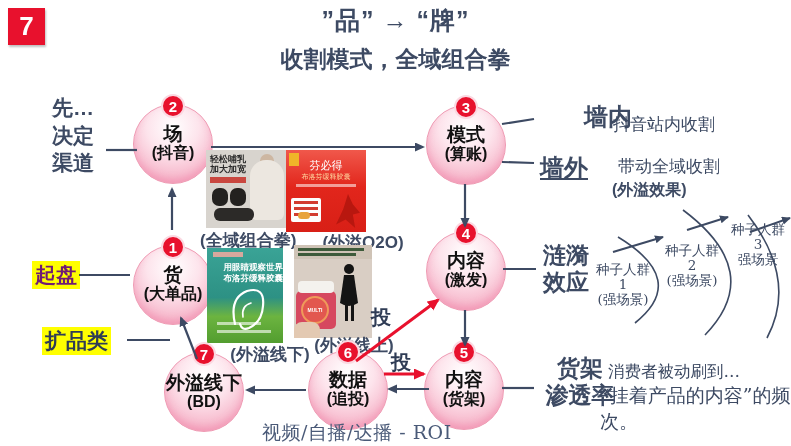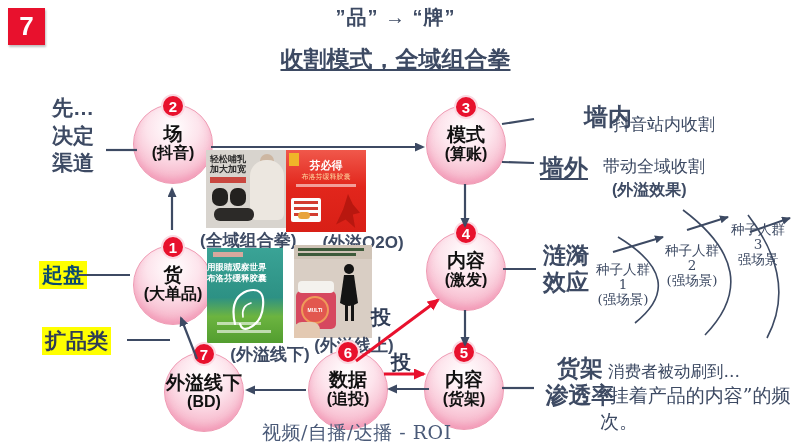--- a/index.html
+++ b/index.html
@@ -3,28 +3,28 @@
 <meta charset="utf-8">
 <style>
   html,body{margin:0;padding:0;background:#fff;}
   #canvas{position:relative;width:791px;height:446px;background:#fff;overflow:hidden;
           font-family:"Liberation Sans",sans-serif;color:#3d4a63;}
   .abs{position:absolute;}
   
   #slide-number{left:8px;top:8px;width:37px;height:37px;background:#e8112d;color:#fff;
     font-size:26px;font-weight:bold;display:flex;align-items:center;justify-content:center;
     box-shadow:1px 2px 2px rgba(0,0,0,.25);}
-  #page-title{left:0;top:4px;width:100%;text-align:center;font-size:20px;font-weight:bold;
+  #page-title{left:0;top:4px;width:100%;text-align:center;font-size:25px;font-weight:bold;
     color:#3d4a63;letter-spacing:1px;}
   #page-subtitle{left:0;top:44px;width:100%;text-align:center;font-size:23px;font-weight:bold;
-    color:#3d4a63;text-decoration:underline;}
+    color:#3d4a63;}
   
   #channel-note{left:52px;top:94px;font-size:21px;font-weight:bold;line-height:1.32;}
   .hl{background:#ffff00;font-size:21px;font-weight:bold;padding:0 3px;}
-  #qipan{left:39px;top:261px;color:#0c4a6e;}
+  #qipan{left:32px;top:261px;color:#701a75;}
   #kuopin{left:42px;top:327px;color:#2f3c55;}
   
   .node{position:absolute;width:78px;height:78px;border-radius:50%;
     background:radial-gradient(circle at 50% 28%, #ffffff 0%, #fde4ec 38%, #f6b3c8 78%, #ef93b2 100%);
     border:1px solid #ef9ab3;display:flex;flex-direction:column;align-items:center;justify-content:center;
     box-shadow:inset 0 -4px 6px rgba(238,120,160,.35);}
   .node .l1{font-size:19px;font-weight:bold;color:#111;line-height:1.05;white-space:nowrap;}
   .node .l2{font-size:16px;font-weight:bold;color:#111;white-space:nowrap;}
   .badge{position:absolute;top:-11px;left:50%;transform:translateX(-50%);width:24px;height:24px;
     border-radius:50%;background:#e8112d;color:#fff;font-size:15px;font-weight:bold;
@@ -35,49 +35,49 @@
   #img1{left:206px;top:150px;width:84px;height:78px;background:#d8d4ce;}
   #img1 .h{position:absolute;left:4px;top:4px;font-size:9px;font-weight:bold;color:#2a2a2a;line-height:1.15;}
   #img1 .tag{position:absolute;left:4px;top:27px;width:36px;height:6px;background:#c9473f;}
   #img1 .woman{position:absolute;right:6px;top:10px;width:34px;height:60px;background:#ece7e0;border-radius:16px 16px 6px 6px;}
   #img1 .head{position:absolute;right:16px;top:4px;width:14px;height:14px;border-radius:50%;background:#cdb7a2;}
   #img1 .pad1,#img1 .pad2{position:absolute;width:16px;height:18px;background:#23211f;border-radius:7px;top:38px;}
   #img1 .pad1{left:6px;} #img1 .pad2{left:24px;}
   #img1 .cushion{position:absolute;left:8px;top:58px;width:40px;height:13px;background:#2c2a28;border-radius:6px;}
   #img2{left:286px;top:150px;width:80px;height:82px;background:linear-gradient(180deg,#f0584b 0%,#e2261c 45%,#d81f16 100%);}
   #img2 .corner{position:absolute;left:3px;top:3px;width:10px;height:13px;background:#f0b429;}
-  #img2 .h1{position:absolute;left:0;top:8px;width:100%;text-align:center;font-size:11px;font-weight:bold;color:#fff;}
+  #img2 .h1{position:absolute;left:0;top:8px;width:100%;text-align:center;font-size:11px;font-weight:normal;color:#fff;}
   #img2 .h2{position:absolute;left:0;top:22px;width:100%;text-align:center;font-size:7px;color:#ffd9a0;}
   #img2 .row{position:absolute;left:10px;top:34px;width:60px;height:3px;background:rgba(255,255,255,.55);}
   #img2 .box{position:absolute;left:5px;top:48px;width:30px;height:24px;background:#fdfdfd;border-radius:2px;}
   #img2 .box i{display:block;margin:3px 3px 0;height:3px;background:#d23c30;}
   #img2 .pill{position:absolute;left:12px;top:62px;width:12px;height:7px;border-radius:4px;background:#e8a43c;}
   #img2 .figure{position:absolute;right:6px;top:44px;width:24px;height:34px;background:#b8170f;
     clip-path:polygon(50% 0,70% 30%,100% 55%,70% 60%,80% 100%,40% 75%,0 90%,30% 45%);}
   #img3{left:207px;top:248px;width:76px;height:95px;
     background:linear-gradient(180deg,#3aa396 0%,#2d9184 52%,#6cb440 72%,#529d2f 100%);}
   #img3 .mini{position:absolute;left:6px;top:4px;width:30px;height:5px;background:rgba(255,170,160,.8);}
-  #img3 .h{position:absolute;left:0;top:14px;width:100%;text-align:left;font-size:8.5px;font-weight:bold;color:#fff;line-height:1.3;}
+  #img3 .h{position:absolute;left:0;top:14px;width:100%;text-align:right;font-size:8.5px;font-weight:bold;color:#fff;line-height:1.3;}
   #img3 .bars i{position:absolute;left:10px;height:3px;background:rgba(255,255,255,.6);}
   #img4{left:294px;top:245px;width:78px;height:93px;background:#d9cec4;}
   #img4 .strip{position:absolute;left:0;top:0;width:100%;height:14px;background:#cfc3b6;}
   #img4 .strip i{position:absolute;left:4px;height:3px;background:#3d5a3a;}
   #img4 .jar{position:absolute;left:2px;top:36px;width:40px;height:48px;}
   #img4 .lid{position:absolute;left:2px;top:0;width:36px;height:12px;background:#f4f2ee;border-radius:4px;}
   #img4 .body{position:absolute;left:0;top:10px;width:40px;height:38px;background:#d6485f;border-radius:5px;}
   #img4 .label{position:absolute;left:5px;top:15px;width:28px;height:28px;border-radius:50%;background:#e2574f;
     border:2px solid #ef9a5a;box-sizing:border-box;color:#fff;font-size:5px;font-weight:bold;
     display:flex;align-items:center;justify-content:center;}
   #img4 .hand{position:absolute;left:0;bottom:0;width:26px;height:16px;background:#e3c9b2;border-radius:8px 8px 0 0;}
   
   #wall-in{left:540px;top:101px;font-size:24px;font-weight:bold;margin-left:44px;}
   #wall-in-tag{left:601px;top:93px;font-size:16px;font-weight:500;}
   #wall-in-note{left:601px;top:113px;font-size:17px;font-family:"DejaVu Serif",serif;margin-left:12px;}
   #wall-out{left:540px;top:152px;font-size:24px;font-weight:bold;text-decoration:underline;}
-  #wall-out-note{left:603px;top:155px;font-size:17px;font-family:"DejaVu Serif",serif;}
+  #wall-out-note{left:618px;top:155px;font-size:17px;font-family:"DejaVu Serif",serif;}
   #wall-out-tag{left:612px;top:180px;font-size:16px;font-weight:600;}
   #ripple-label{left:543px;top:242px;font-size:23px;font-weight:bold;line-height:1.18;}
   #shelf-label{left:538px;top:357px;width:84px;font-size:23px;font-weight:bold;line-height:1.18;text-align:center;font-family:Liberation Mono, monospace;}
   #shelf-note1{left:608px;top:361px;font-size:16.5px;font-family:"DejaVu Serif",serif;}
   #shelf-note2{left:600px;top:383px;font-size:19px;font-family:"DejaVu Serif",serif;}
   .tou{font-size:20px;font-weight:bold;color:#2f3c55;font-family:"DejaVu Serif",serif;}
   #tou-a{left:371px;top:304px;} #tou-b{left:391px;top:349px;}
   #footer-roi{left:262px;top:420px;font-size:19px;color:#4a5a78;font-family:"DejaVu Serif",serif;letter-spacing:.5px;}
   svg.lay{position:absolute;pointer-events:none;}
   #connectors{left:0;top:0;z-index:5;}

